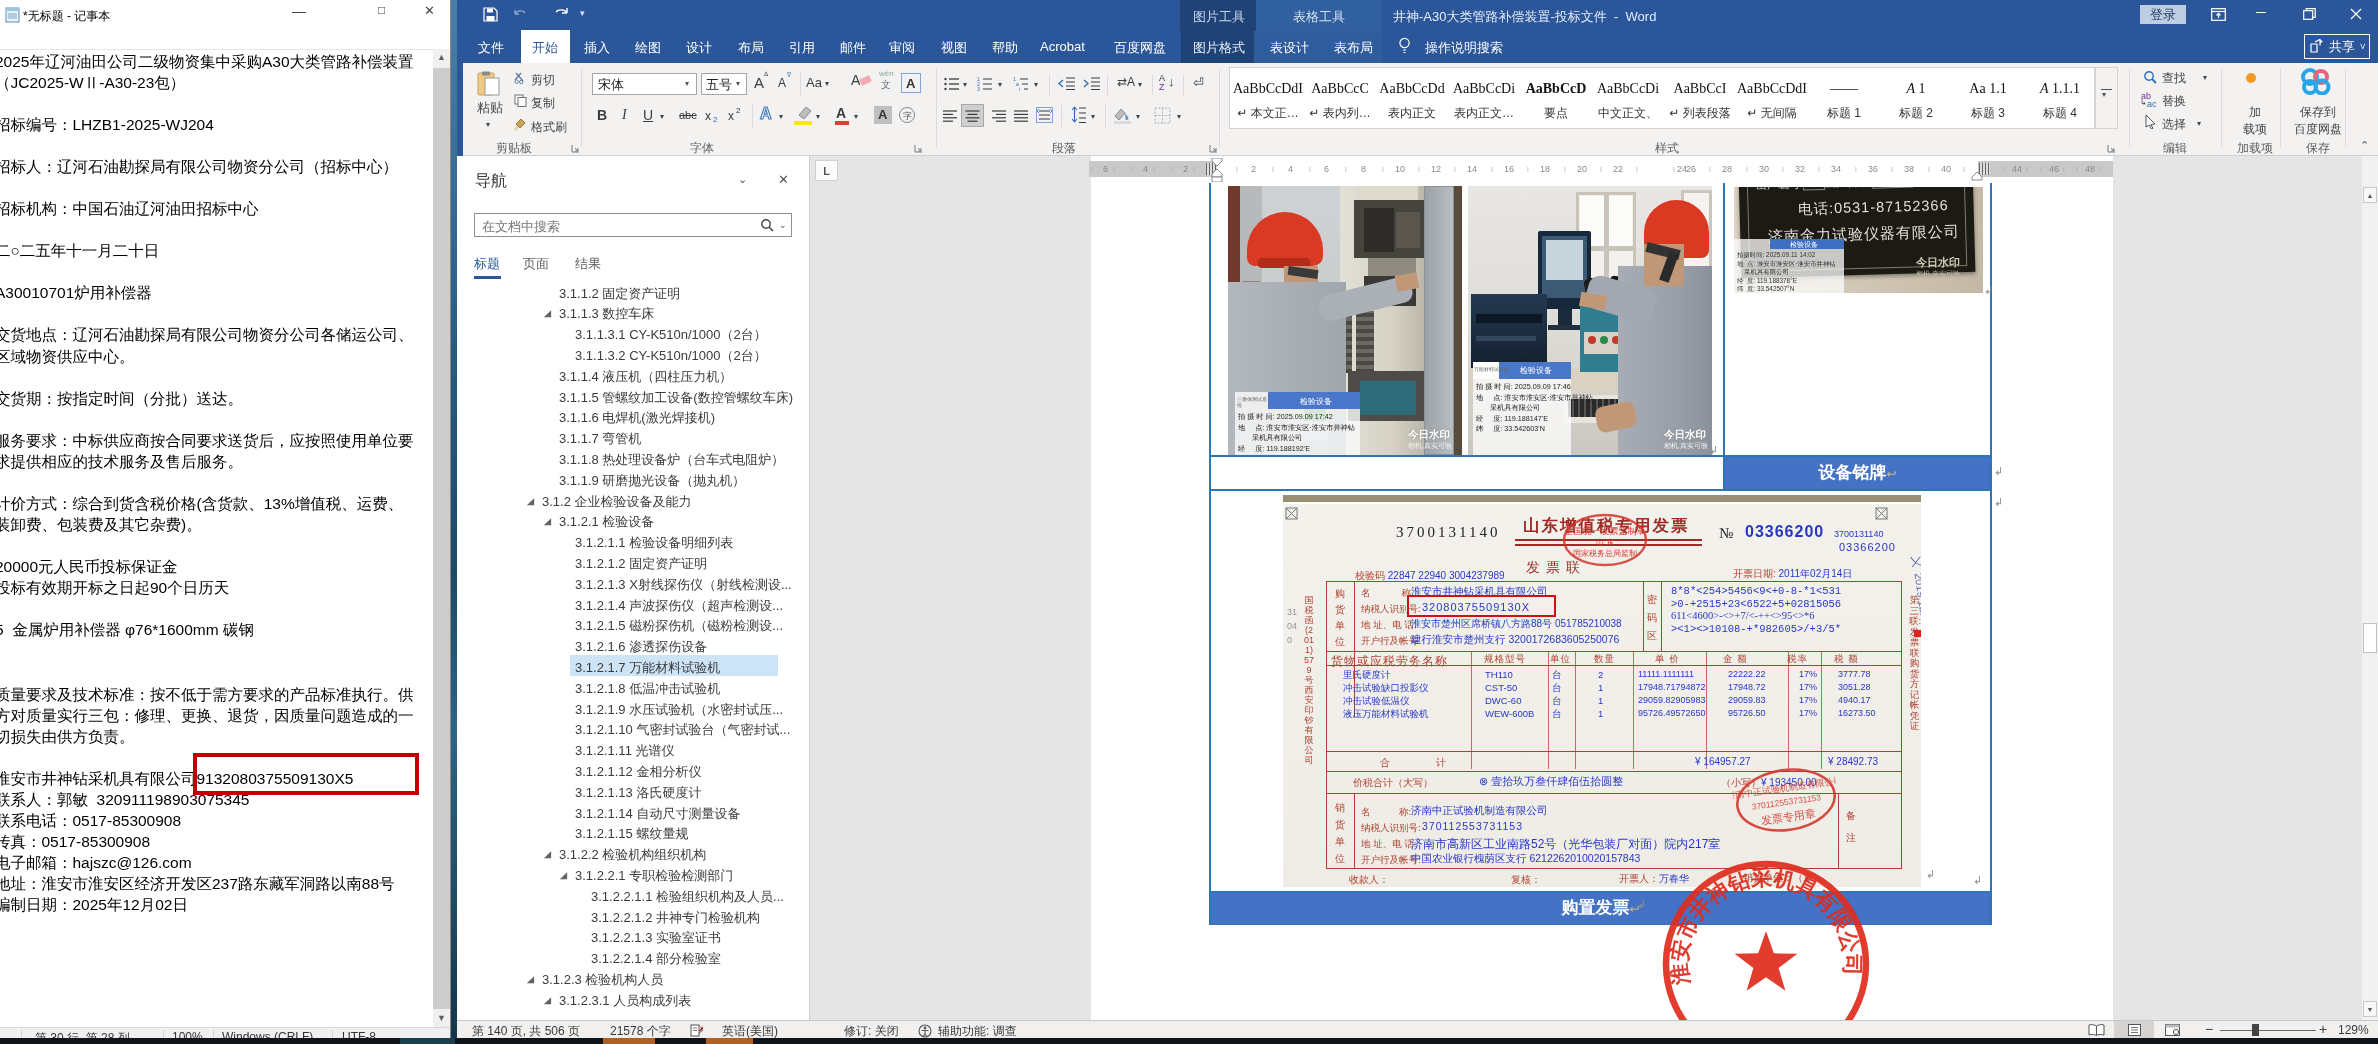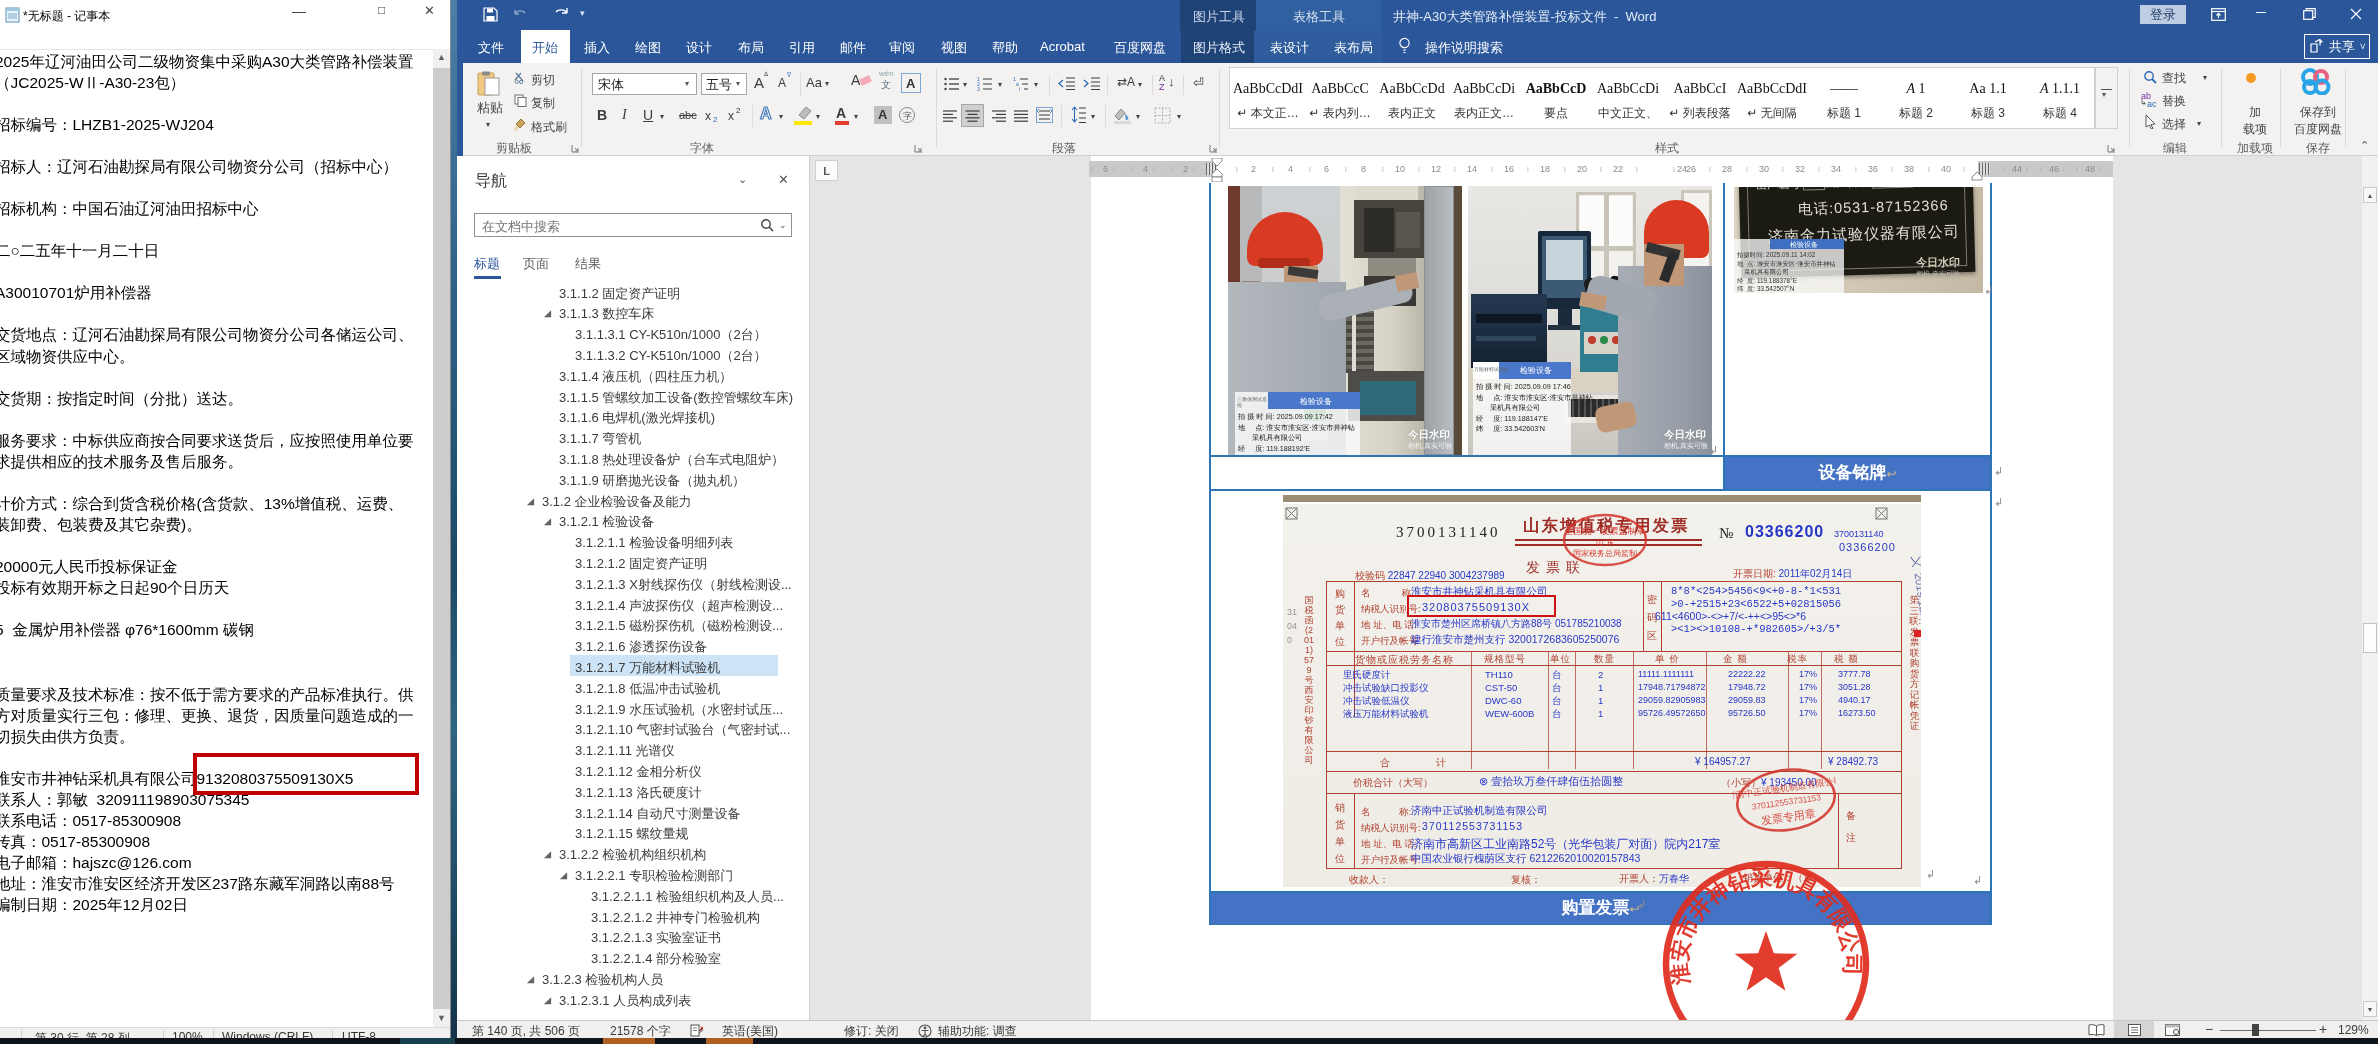--- a/index.html
+++ b/index.html
@@ -643,24 +643,24 @@
         <div class="abs" style="left:128px;top:90px;font-size:10.5px;color:#2637c8">淮安市井神钻采机具有限公司</div>
         <div class="abs" style="left:78px;top:108px;font-size:9.5px;color:#b04030">纳税人识别号:</div>
         <div class="abs" style="left:139px;top:106px;font-size:11px;color:#2637c8;letter-spacing:1px">32080375509130X</div>
         <div class="abs" style="left:124px;top:100px;width:149px;height:22px;border:2.6px solid #cc1212"></div>
         <div class="abs" style="left:78px;top:124px;font-size:9.5px;color:#b04030">地 址、电 话:</div>
         <div class="abs" style="left:128px;top:122px;font-size:10px;color:#2637c8">淮安市楚州区席桥镇八方路88号 051785210038</div>
         <div class="abs" style="left:78px;top:140px;font-size:9.5px;color:#b04030">开户行及帐号:</div>
         <div class="abs" style="left:128px;top:138px;font-size:10.5px;color:#2637c8">建行淮安市楚州支行 3200172683605250076</div>
         <div class="abs" style="left:388px;top:90.0px;font-size:10.5px;color:#2637c8;font-family:'Liberation Mono',monospace">8*8*&lt;254&gt;5456&lt;9&lt;+0-8-*1&lt;531</div>
         <div class="abs" style="left:388px;top:102.5px;font-size:10.5px;color:#2637c8;font-family:'Liberation Mono',monospace">&gt;0-+2515+23&lt;6522+5+02815056</div>
-        <div class="abs" style="left:372px;top:115.0px;font-size:10.5px;color:#2637c8;font-family:Liberation Sans, sans-serif">611&lt;4600&gt;-&lt;&gt;+7/&lt;-++&lt;&gt;95&lt;&gt;*6</div>
+        <div class="abs" style="left:388px;top:115.0px;font-size:10.5px;color:#2637c8;font-family:Liberation Serif, serif">611&lt;4600&gt;-&lt;&gt;+7/&lt;-++&lt;&gt;95&lt;&gt;*6</div>
         <div class="abs" style="left:388px;top:127.5px;font-size:10.5px;color:#2637c8;font-family:'Liberation Mono',monospace">&gt;&lt;1&gt;&lt;&gt;10108-+*982605&gt;/+3/5*</div>
         <div class="abs" style="left:43px;top:170px;width:576px;height:1px;background:#b04030"></div>
-        <div class="abs" style="left:72px;top:158px;font-size:10px;color:#b04030;letter-spacing:1px">货物或应税劳务名称</div>
+        <div class="abs" style="left:48px;top:158px;font-size:12px;color:#b04030;letter-spacing:1px">货物或应税劳务名称</div>
         <div class="abs" style="left:201px;top:158px;font-size:9.5px;color:#b04030;letter-spacing:1px">规格型号</div>
         <div class="abs" style="left:267px;top:158px;font-size:9.5px;color:#b04030;letter-spacing:1px">单位</div>
         <div class="abs" style="left:311px;top:158px;font-size:9.5px;color:#b04030;letter-spacing:1px">数量</div>
         <div class="abs" style="left:372px;top:158px;font-size:9.5px;color:#b04030;letter-spacing:1px">单 价</div>
         <div class="abs" style="left:440px;top:158px;font-size:9.5px;color:#b04030;letter-spacing:1px">金 额</div>
         <div class="abs" style="left:504px;top:158px;font-size:9.5px;color:#b04030;letter-spacing:1px">税率</div>
         <div class="abs" style="left:551px;top:158px;font-size:9.5px;color:#b04030;letter-spacing:1px">税 额</div>
         <div class="abs" style="left:60px;top:174px;font-size:9.5px;color:#2637c8">里氏硬度计</div>
         <div class="abs" style="left:202px;top:174px;font-size:9.5px;color:#2637c8">TH110</div>
         <div class="abs" style="left:269px;top:174px;font-size:9.5px;color:#2637c8">台</div>

